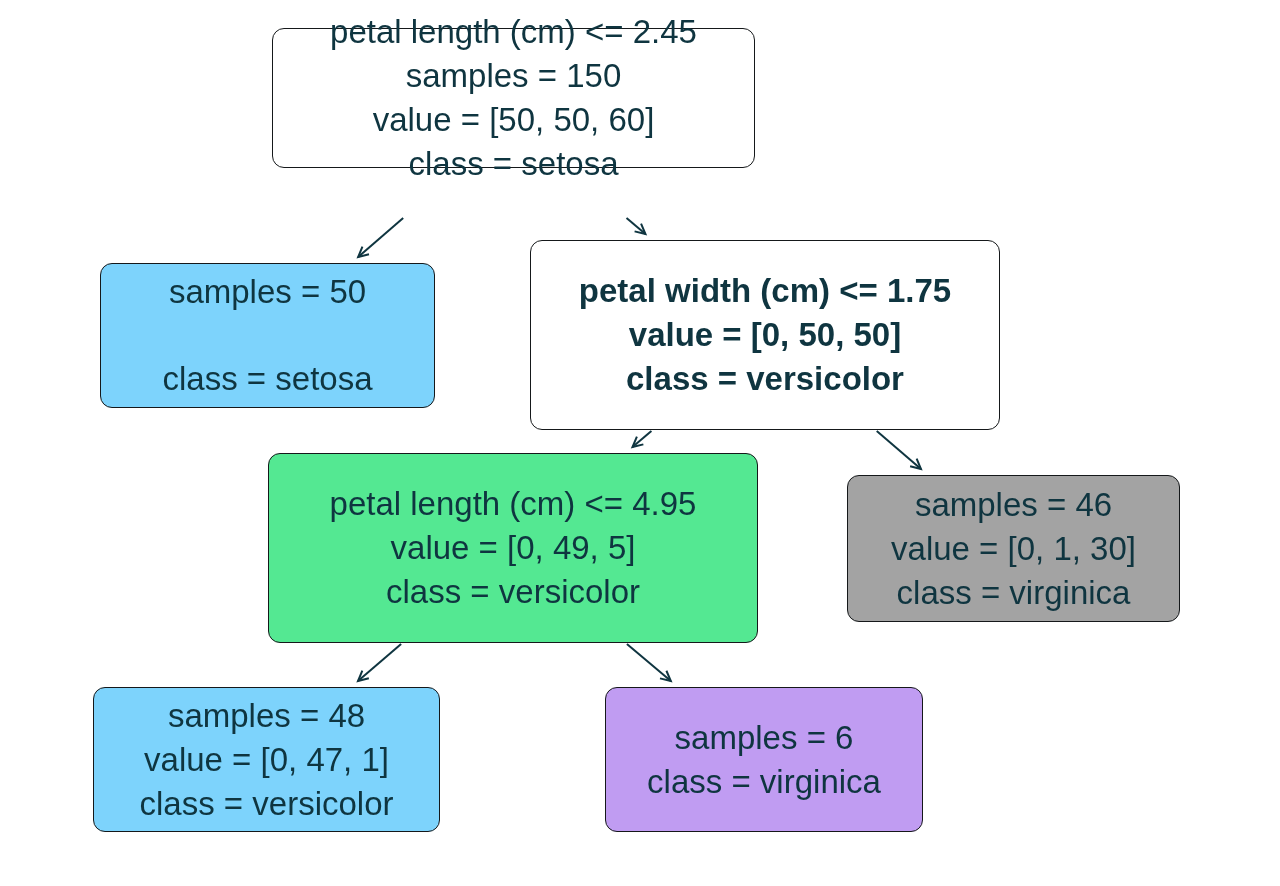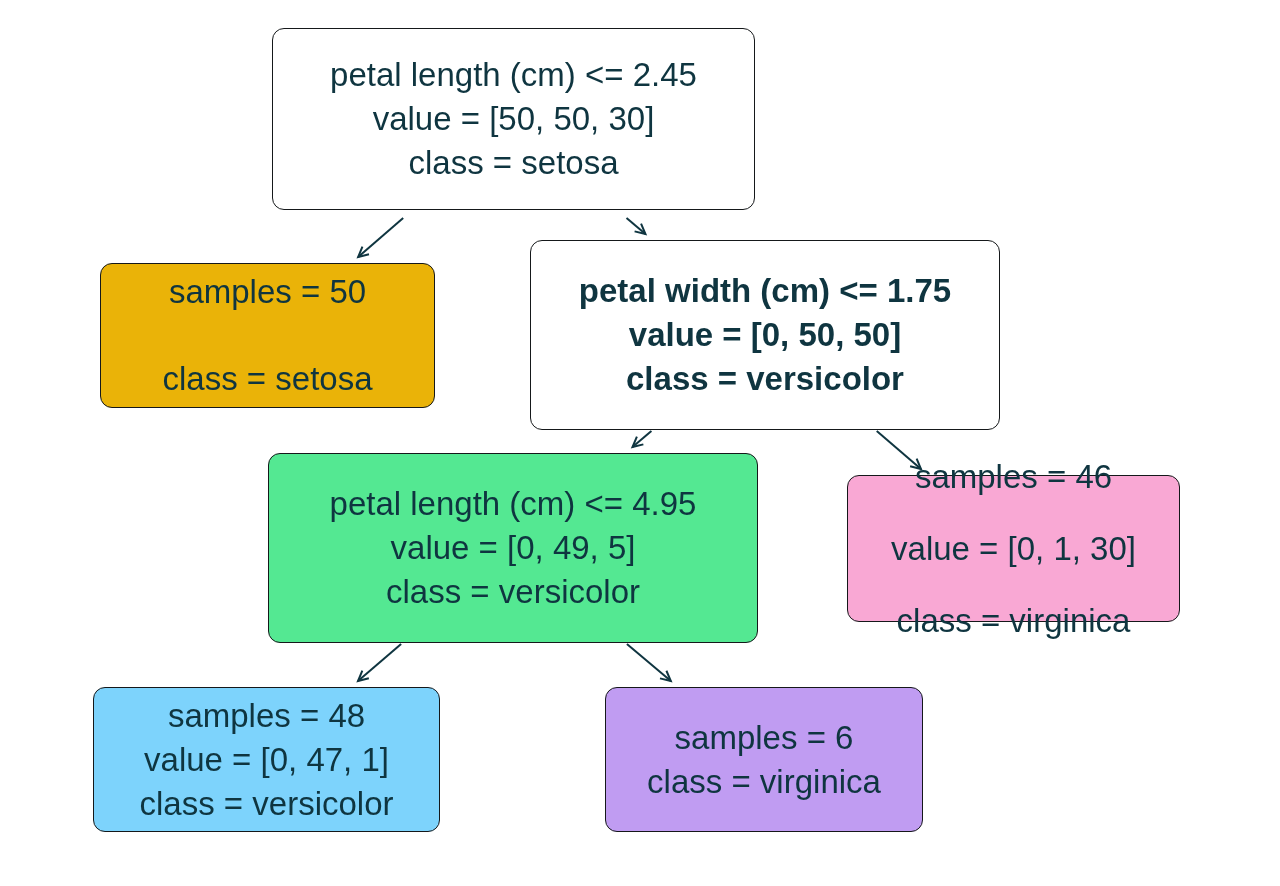--- a/index.html
+++ b/index.html
@@ -19,21 +19,21 @@
     box-sizing:border-box;
     border:1.5px solid #15181a;
     border-radius:12px;
     display:flex;flex-direction:column;
     align-items:center;justify-content:center;
     text-align:center;
     font-size:33px;
     line-height:44px;
     white-space:nowrap;
   }
-  #node-root{left:272px;top:28px;width:483px;height:182px;}
+  #node-root{left:272px;top:28px;width:483px;height:140px;}
   #node-leaf-setosa{left:100px;top:263px;width:335px;height:145px;}
   #node-split-petal-width{left:530px;top:240px;width:470px;height:190px;font-weight:bold;}
   #node-split-petal-length-2{left:268px;top:453px;width:490px;height:190px;}
   #node-leaf-virginica{left:847px;top:475px;width:333px;height:147px;}
   #node-leaf-versicolor{left:93px;top:687px;width:347px;height:145px;}
   #node-leaf-virginica-small{left:605px;top:687px;width:318px;height:145px;}
 </style>
 </head>
 <body>
 
@@ -48,42 +48,43 @@
   <line x1="403.20422535211264" y1="218" x2="358.1619718309859" y2="257" stroke="#0f3540" stroke-width="2" marker-end="url(#arrowhead)"></line>
       <line x1="626.5270588235294" y1="218" x2="645.4635294117647" y2="234" stroke="#0f3540" stroke-width="2" marker-end="url(#arrowhead)"></line>
       <line x1="651.4225352112676" y1="431" x2="632.4929577464789" y2="447" stroke="#0f3540" stroke-width="2" marker-end="url(#arrowhead)"></line>
       <line x1="876.7377049180328" y1="431" x2="920.967213114754" y2="469" stroke="#0f3540" stroke-width="2" marker-end="url(#arrowhead)"></line>
       <line x1="401.11347517730496" y1="644" x2="357.9905437352246" y2="681" stroke="#0f3540" stroke-width="2" marker-end="url(#arrowhead)"></line>
       <line x1="626.9290780141844" y1="644" x2="670.839243498818" y2="681" stroke="#0f3540" stroke-width="2" marker-end="url(#arrowhead)"></line>
     </svg>
 
   <div class="node" id="node-root" style="background: rgb(255, 255, 255); border-color: rgb(21, 24, 26);">
     <span>petal length (cm) &lt;= 2.45</span>
-    <span>value = [50, 50, 30]</span>
+    <span>samples = 150</span>
+    <span>value = [50, 50, 60]</span>
     <span>class = setosa</span>
   </div>
 
-  <div class="node" id="node-leaf-setosa" style="background: #eab308; border-color: rgb(21, 24, 26); gap: 43px;">
+  <div class="node" id="node-leaf-setosa" style="background: #7dd3fc; border-color: rgb(21, 24, 26); gap: 43px;">
     <span>samples = 50</span>
     <span>class = setosa</span>
   </div>
 
   <div class="node" id="node-split-petal-width" style="background: rgb(255, 255, 255); border-color: rgb(21, 24, 26);">
     <span>petal width (cm) &lt;= 1.75</span>
     <span>value = [0, 50, 50]</span>
     <span>class = versicolor</span>
   </div>
 
   <div class="node" id="node-split-petal-length-2" style="background: rgb(84, 232, 146); border-color: rgb(21, 24, 26);">
     <span>petal length (cm) &lt;= 4.95</span>
     <span>value = [0, 49, 5]</span>
     <span>class = versicolor</span>
   </div>
 
-  <div class="node" id="node-leaf-virginica" style="background: #f9a8d4; border-color: rgb(21, 24, 26); gap: 28px;">
+  <div class="node" id="node-leaf-virginica" style="background: #a3a3a3; border-color: rgb(21, 24, 26);">
     <span>samples = 46</span>
     <span>value = [0, 1, 30]</span>
     <span>class = virginica</span>
   </div>
 
   <div class="node" id="node-leaf-versicolor" style="background: #7dd3fc; border-color: rgb(21, 24, 26);">
     <span>samples = 48</span>
     <span>value = [0, 47, 1]</span>
     <span>class = versicolor</span>
   </div>

